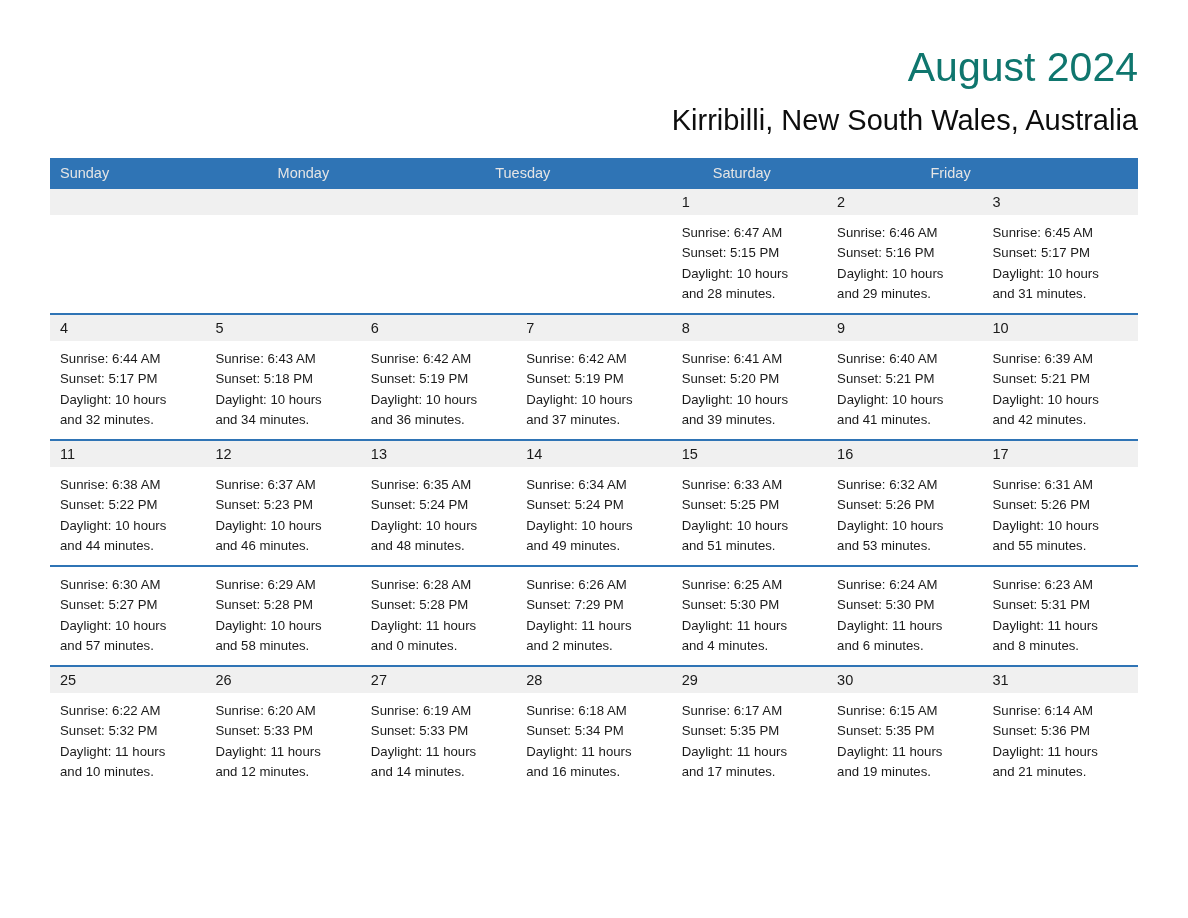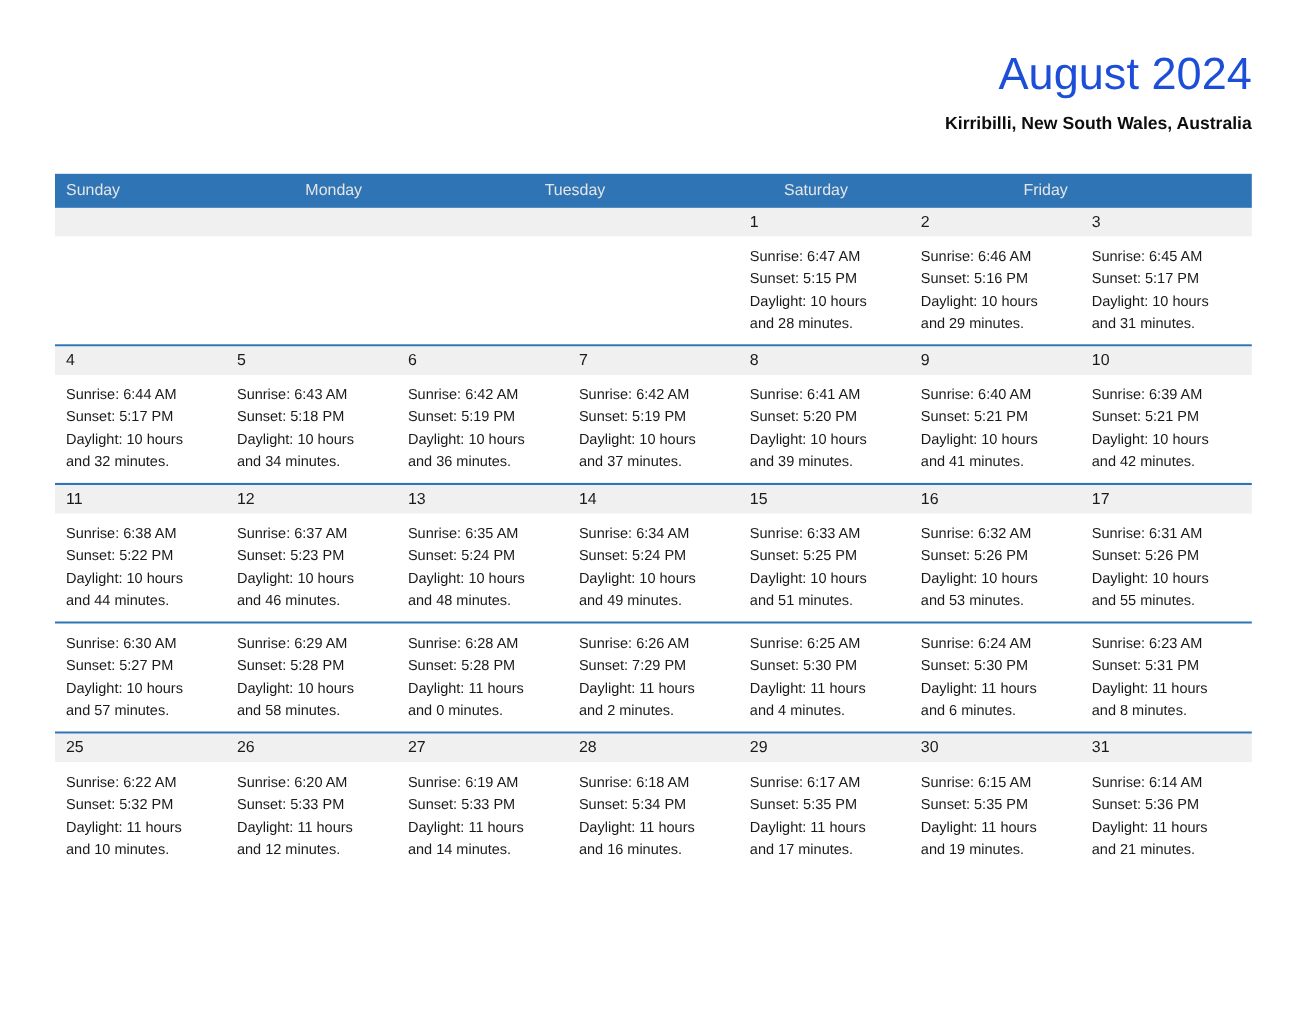--- a/index.html
+++ b/index.html
@@ -58,32 +58,32 @@
     color: #1066ae;
     letter-spacing: -0.3px;
     line-height: 40px;
     font-weight: 400;
   }
   .title {
     position: absolute;
     right: 0;
     top: 2px;
     font-size: 41px;
-    color: #1d4ed8;
+    color: #0f766e;
     font-weight: 400;
     text-align: right;
     white-space: nowrap;
   }
   .subtitle {
     position: absolute;
     right: 0;
     top: 62px;
-    font-size: 16px;
+    font-size: 29px;
     color: #0d0d0d;
-    font-weight: 700;
+    font-weight: 400;
     text-align: right;
     white-space: nowrap;
   }
 
   
   .cal {
     position: absolute;
     left: 50px;
     top: 158px;
     width: 1088px;

